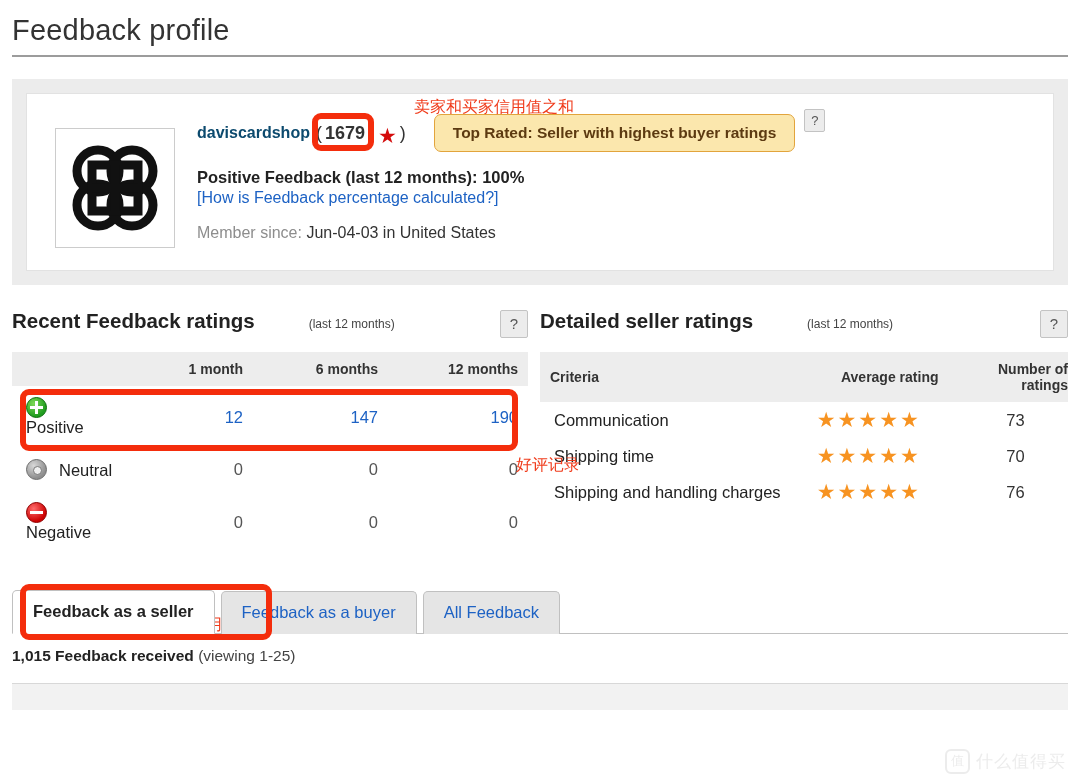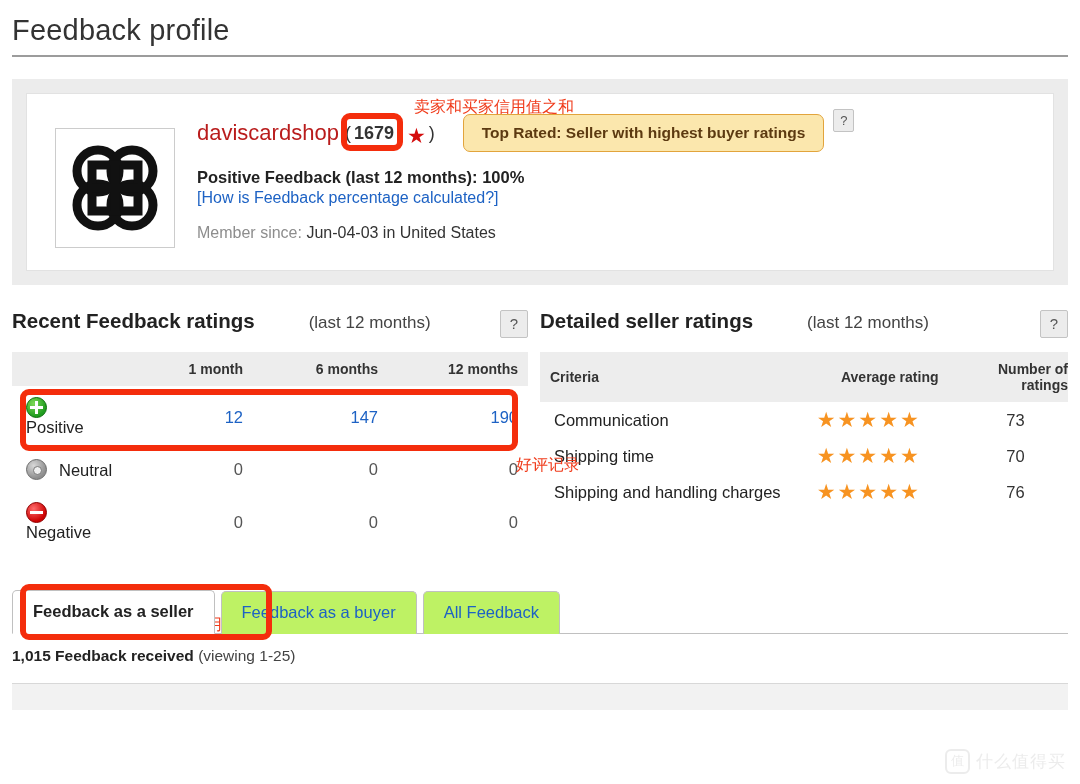--- a/index.html
+++ b/index.html
@@ -62,23 +62,23 @@
     margin-left: 22px;
     padding-top: 4px;
     flex: 1 1 auto;
   }
   .seller-line1 {
     display: flex;
     align-items: center;
     height: 38px;
   }
   .seller-name {
-    color: #b91c1c;
-    font-weight: normal;
-    font-size: 22px;
+    color: #0c4a6e;
+    font-weight: bold;
+    font-size: 16px;
     text-decoration: none;
     white-space: nowrap;
   }
   .score-wrap {
     position: relative;
     margin-left: 6px;
     display: flex;
     align-items: center;
     white-space: nowrap;
   }
@@ -171,21 +171,21 @@
     align-items: baseline;
     height: 30px;
     gap: 44px;
   }
   .sec-title {
     font-size: 20.5px;
     font-weight: bold;
     color: #222222;
   }
   .sec-sub {
-    font-size: 17px;
+    font-size: 12px;
     color: #444444;
     margin-left: 10px;
   }
   .sec-help {
     margin-left: auto;
     width: 26px;
     height: 26px;
     background: #ececec;
     border: 1px solid #c3c3c3;
     border-radius: 2px;
@@ -308,21 +308,21 @@
   }
   .tabs {
     display: flex;
     align-items: flex-end;
     height: 44px;
     border-bottom: 1px solid #c0c0c0;
   }
   .tab {
     border: 1px solid #c0c0c0;
     border-bottom: none;
-    background: #bef264;
+    background: #e5e5e5;
     border-radius: 5px 5px 0 0;
     padding: 11px 20px 12px 20px;
     font-size: 16.5px;
     color: #1d62c4;
     margin-right: 6px;
     cursor: pointer;
     white-space: nowrap;
     position: relative;
     top: 1px;
   }

